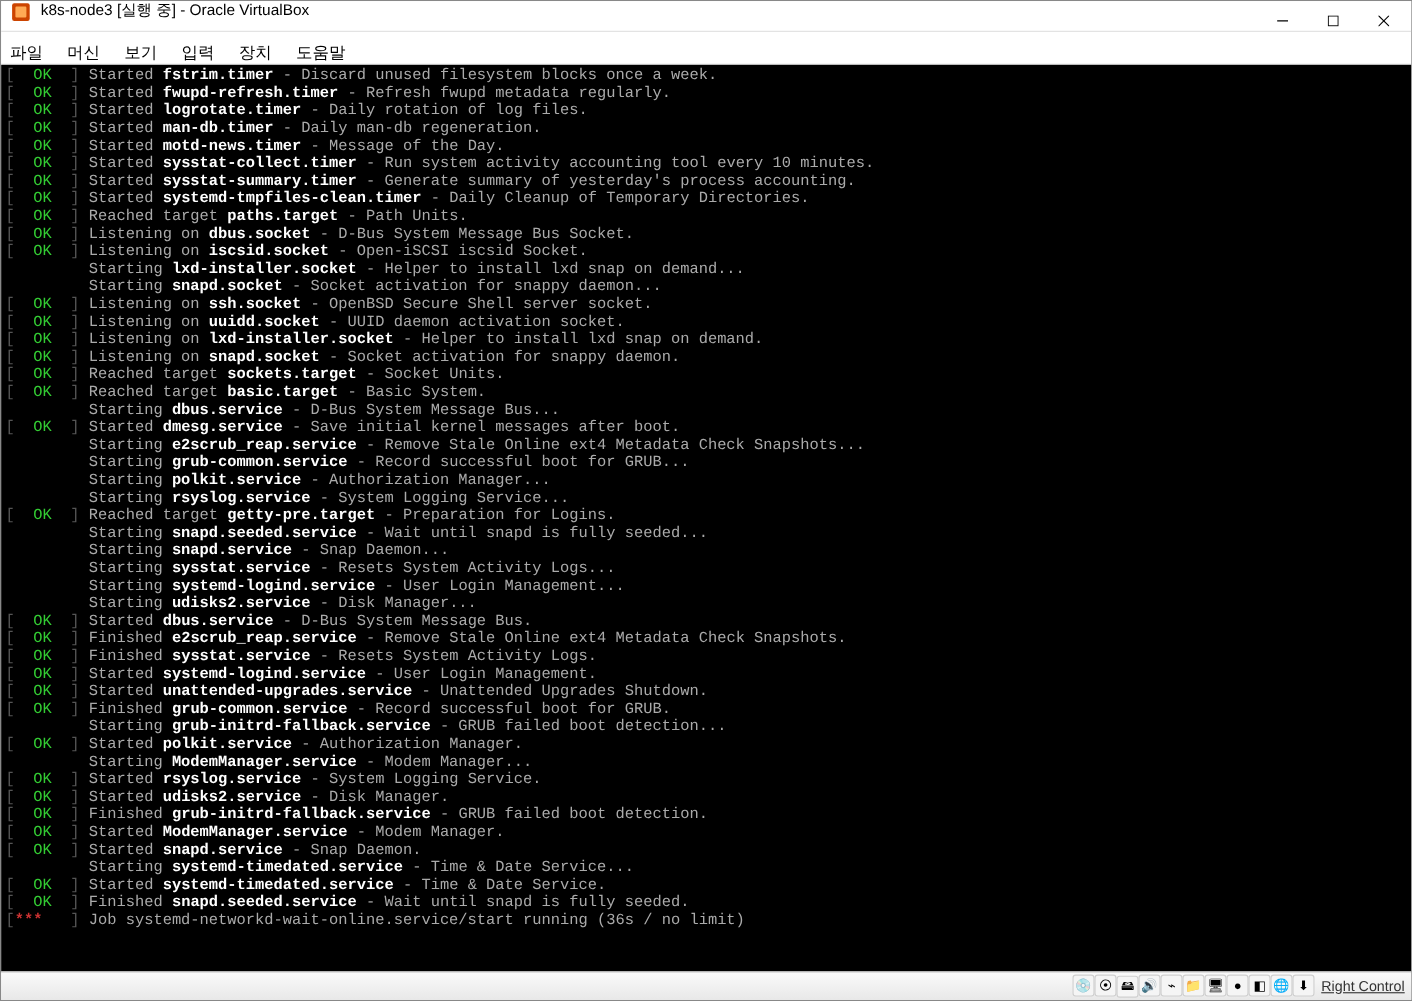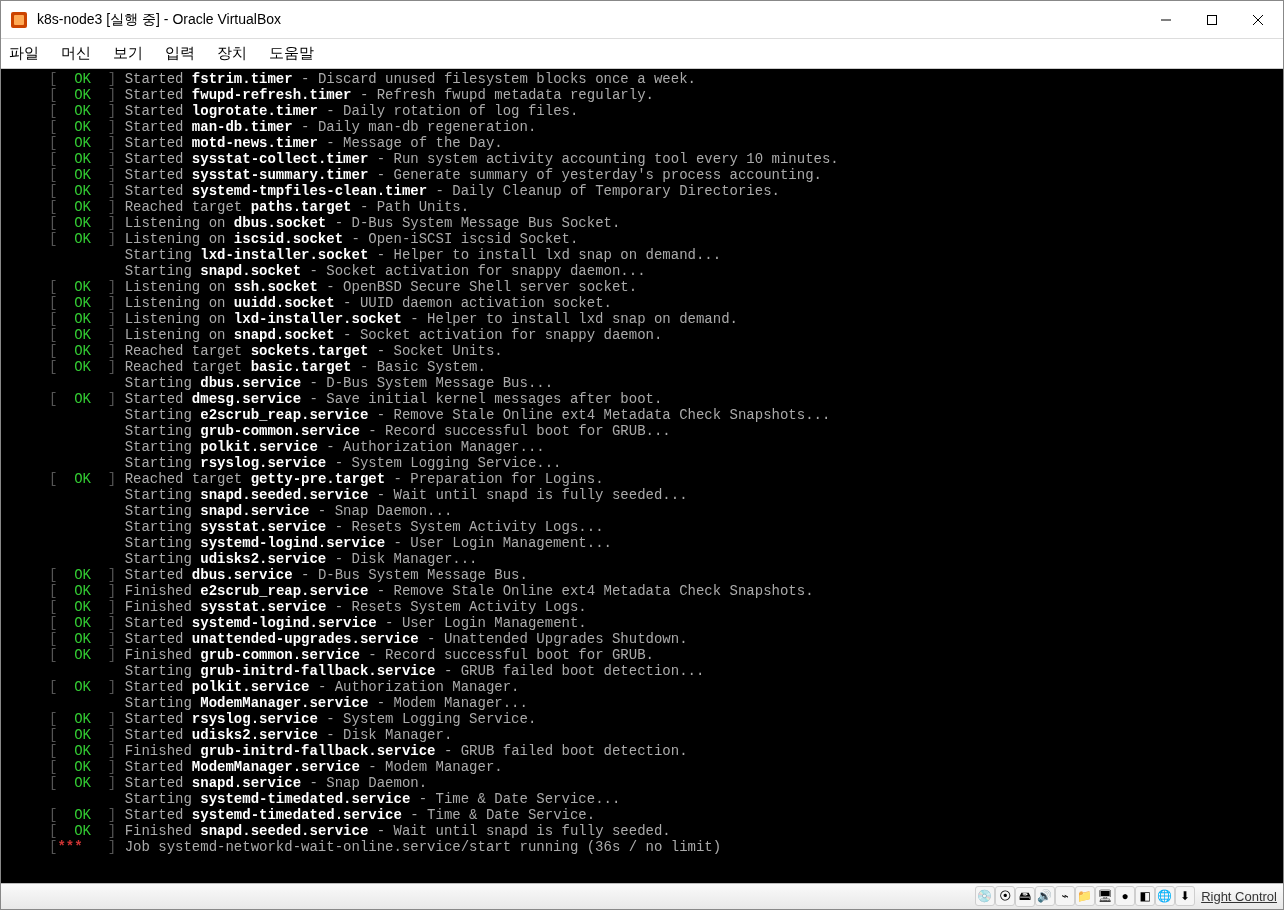--- a/index.html
+++ b/index.html
@@ -7,24 +7,23 @@
   font-family: "Segoe UI", Tahoma, sans-serif;
   background: #f0f0f0;
   width: 1284px;
   height: 910px;
   overflow: hidden;
   display: flex;
   flex-direction: column;
   border: 1px solid #888;
 }
 .title-bar {
-  height: 38px;
+  height: 28px;
   background: #ffffff;
   display: flex;
-  align-items: center;
   padding: 0 2px 0 8px;
   border-bottom: 1px solid #ddd;
 }
 .title-icon {
   width: 20px; height: 20px;
   margin-right: 8px;
   display: inline-flex; align-items: center; justify-content: center;
 }
 .title-text {
   flex: 1;
@@ -34,39 +33,39 @@
 .win-controls { display: flex; }
 .win-btn {
   width: 46px; height: 36px;
   display: flex; align-items: center; justify-content: center;
   font-size: 14px; color: #000;
 }
 .menu-bar {
   height: 30px;
   background: #ffffff;
   display: flex;
-  align-items: center;
+  align-items: flex-end;
   padding: 0 8px;
   border-bottom: 1px solid #ccc;
   gap: 22px;
   font-size: 15px;
 }
 .menu-item { color: #000; }
 .terminal {
   flex: 1;
   background: #000000;
   color: #aaaaaa;
   font-family: "Consolas","Liberation Mono",monospace;
   font-size: 14px;
   line-height: 16px;
   padding: 2px 4px;
   overflow: hidden;
   white-space: pre;
 }
-.line { display: block; margin-left: 44px; }
+.line { display: block; }
 .br    { color: #555; }      
 .ok    { color: #33cc33; }   
 .act   { color: #aaaaaa; }   
 .unit  { color: #ffffff; font-weight: bold; } 
 .desc  { color: #aaaaaa; }
 .star  { color: #cc3333; font-weight: bold; }
 .status-bar {
   height: 26px;
   background: linear-gradient(#fafafa,#e8e8e8);
   border-top: 1px solid #bbb;

